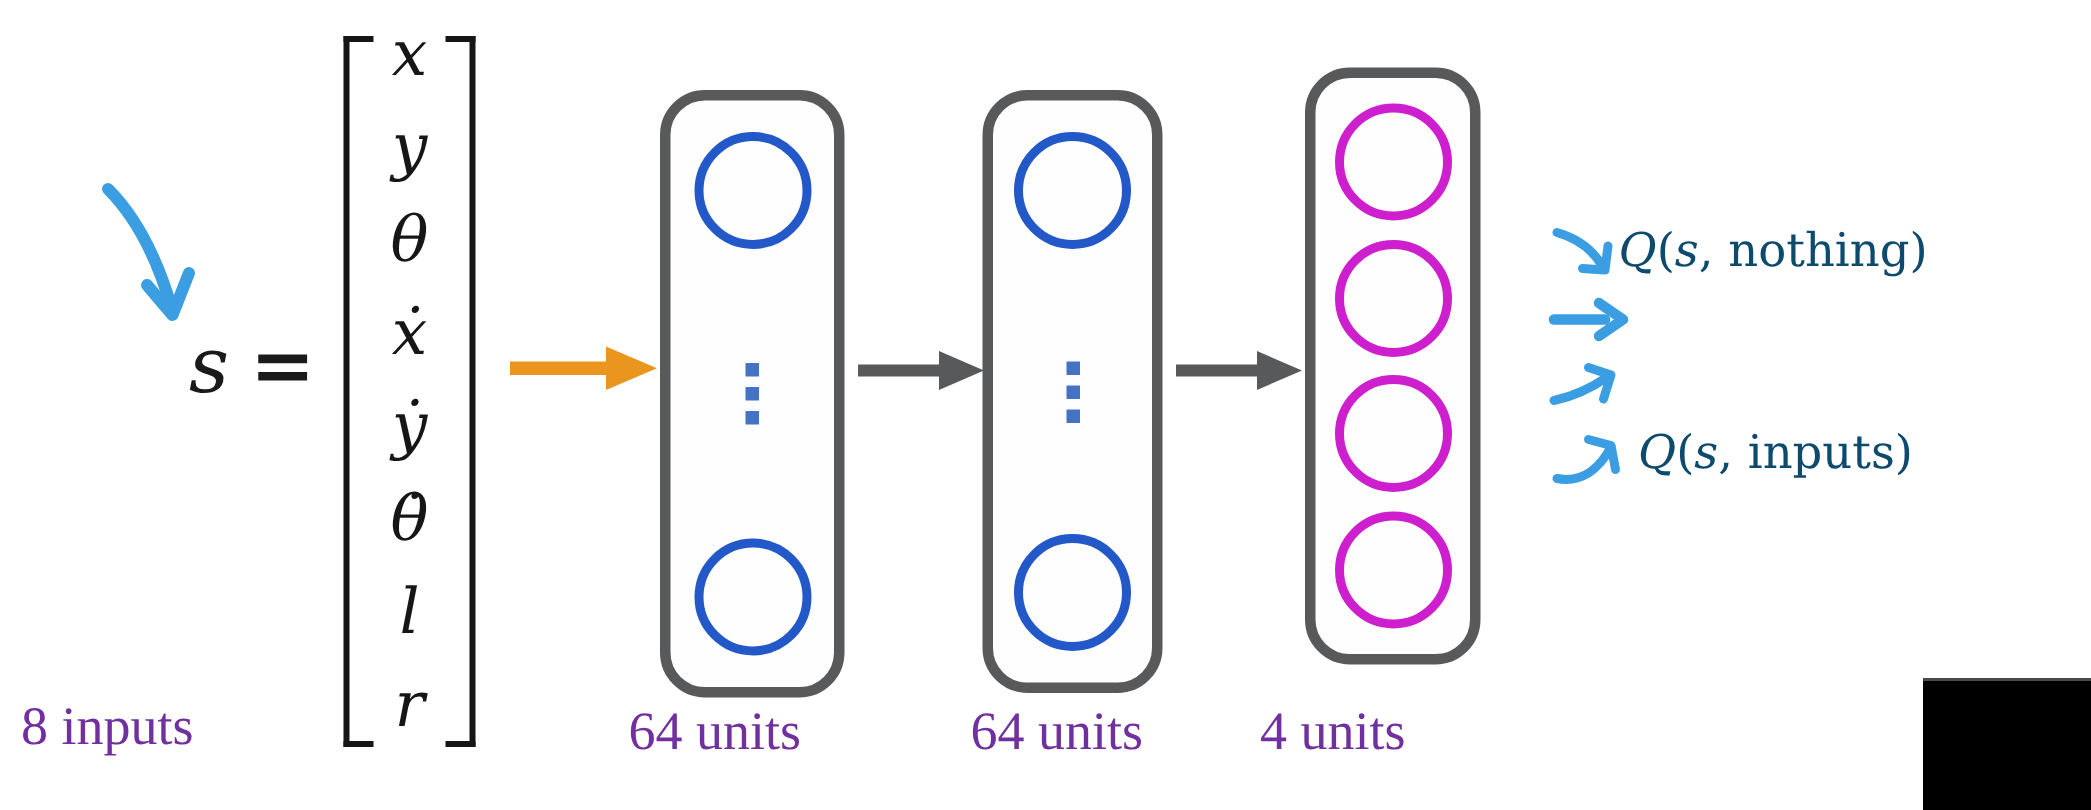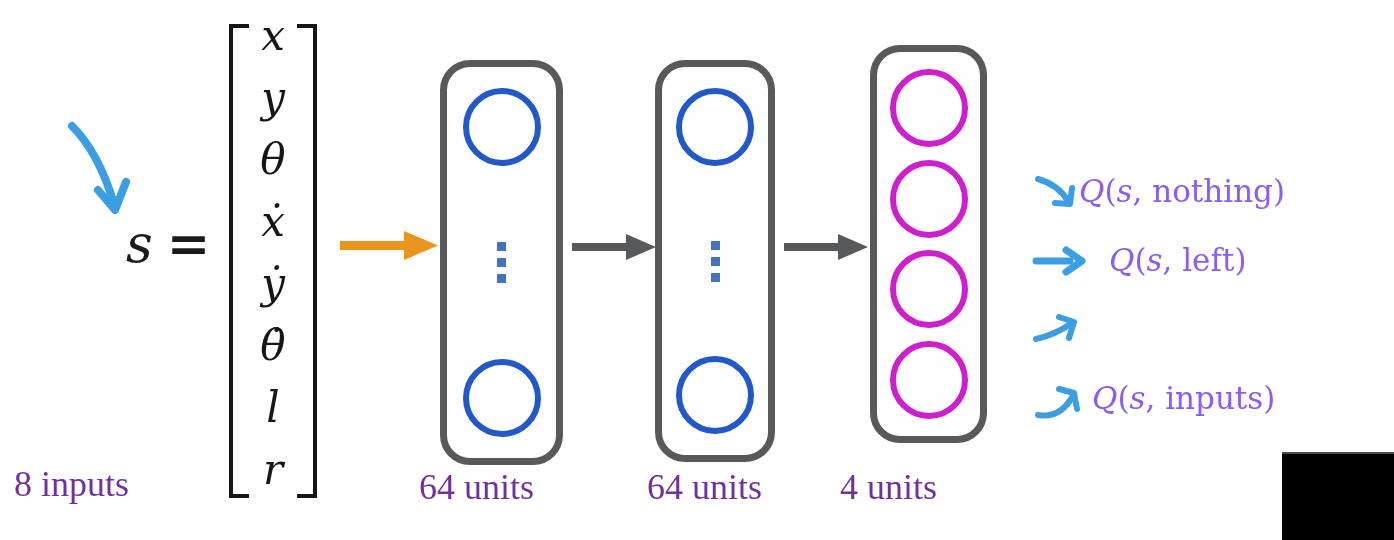--- a/index.html
+++ b/index.html
@@ -33,21 +33,21 @@
   #layer-2{left:655px;top:60px;width:106px;height:346px;justify-content:space-between;padding:21px 0;}
   #layer-out{left:870px;top:45px;width:103px;height:376px;justify-content:space-evenly;padding:4px 0;}
   .neuron{width:66px;height:66px;border-radius:50%;background:transparent;}
   .neuron.blue{border:6px solid #2258c8;}
   .neuron.magenta{border:6px solid #ce1fce;}
   .dots{display:flex;flex-direction:column;align-items:center;gap:7px;}
   .dots span{width:9px;height:9px;background:#4472c4;display:block;}
 
   
   #q-rows{left:1032px;top:145px;width:300px;}
-  .q-row{display:flex;align-items:center;height:45px;color:#8b5cf6;font-size:31px;white-space:nowrap;margin-top:24px;}
+  .q-row{display:flex;align-items:center;height:45px;color:#0c4a6e;font-size:31px;white-space:nowrap;}
   .q-row .ital{font-style:italic;}
   .q-row svg{flex:0 0 auto;}
   .q-row .lbl{line-height:1;}
   .q-row.r1 .lbl{margin-left:3px;}
   .q-row.r2 .lbl{margin-left:21px;}
   .q-row.r3 .lbl{margin-left:8px;}
   .q-row.r4 .lbl{margin-left:6px;}
 
   
   .caption{font-family:Liberation Serif, serif;font-size:36px;color:#7030a0;line-height:1;}
@@ -136,21 +136,20 @@
         <path d="M23,33 L38,34 L40,18" fill="none" stroke="#3b9ee2" stroke-width="6" stroke-linecap="round" stroke-linejoin="round"></path>
       </svg>
       <span class="lbl"><span class="ital">Q</span><span>(</span><span class="ital">s</span><span>, </span><span>nothing</span><span>)</span></span>
     </div>
 
     <div class="q-row r2">
       <svg width="56" height="44" viewBox="0 0 56 44">
         <path d="M4,22 L38,22" fill="none" stroke="#3b9ee2" stroke-width="7" stroke-linecap="round"></path>
         <path d="M34,11 L50,22 L34,33" fill="none" stroke="#3b9ee2" stroke-width="7" stroke-linecap="round" stroke-linejoin="round"></path>
       </svg>
-      <span class="lbl"><span class="ital">Q</span><span>(</span><span class="ital">s</span><span>, </span><span>left</span><span>)</span></span>
     </div>
 
     <div class="q-row r3">
       <svg width="50" height="44" viewBox="0 0 50 44">
         <path d="M4,31 C18,28 30,22 40,15" fill="none" stroke="#3b9ee2" stroke-width="6" stroke-linecap="round"></path>
         <path d="M27,9 L42,14 L37,30" fill="none" stroke="#3b9ee2" stroke-width="6" stroke-linecap="round" stroke-linejoin="round"></path>
       </svg>
     </div>
 
     <div class="q-row r4">

